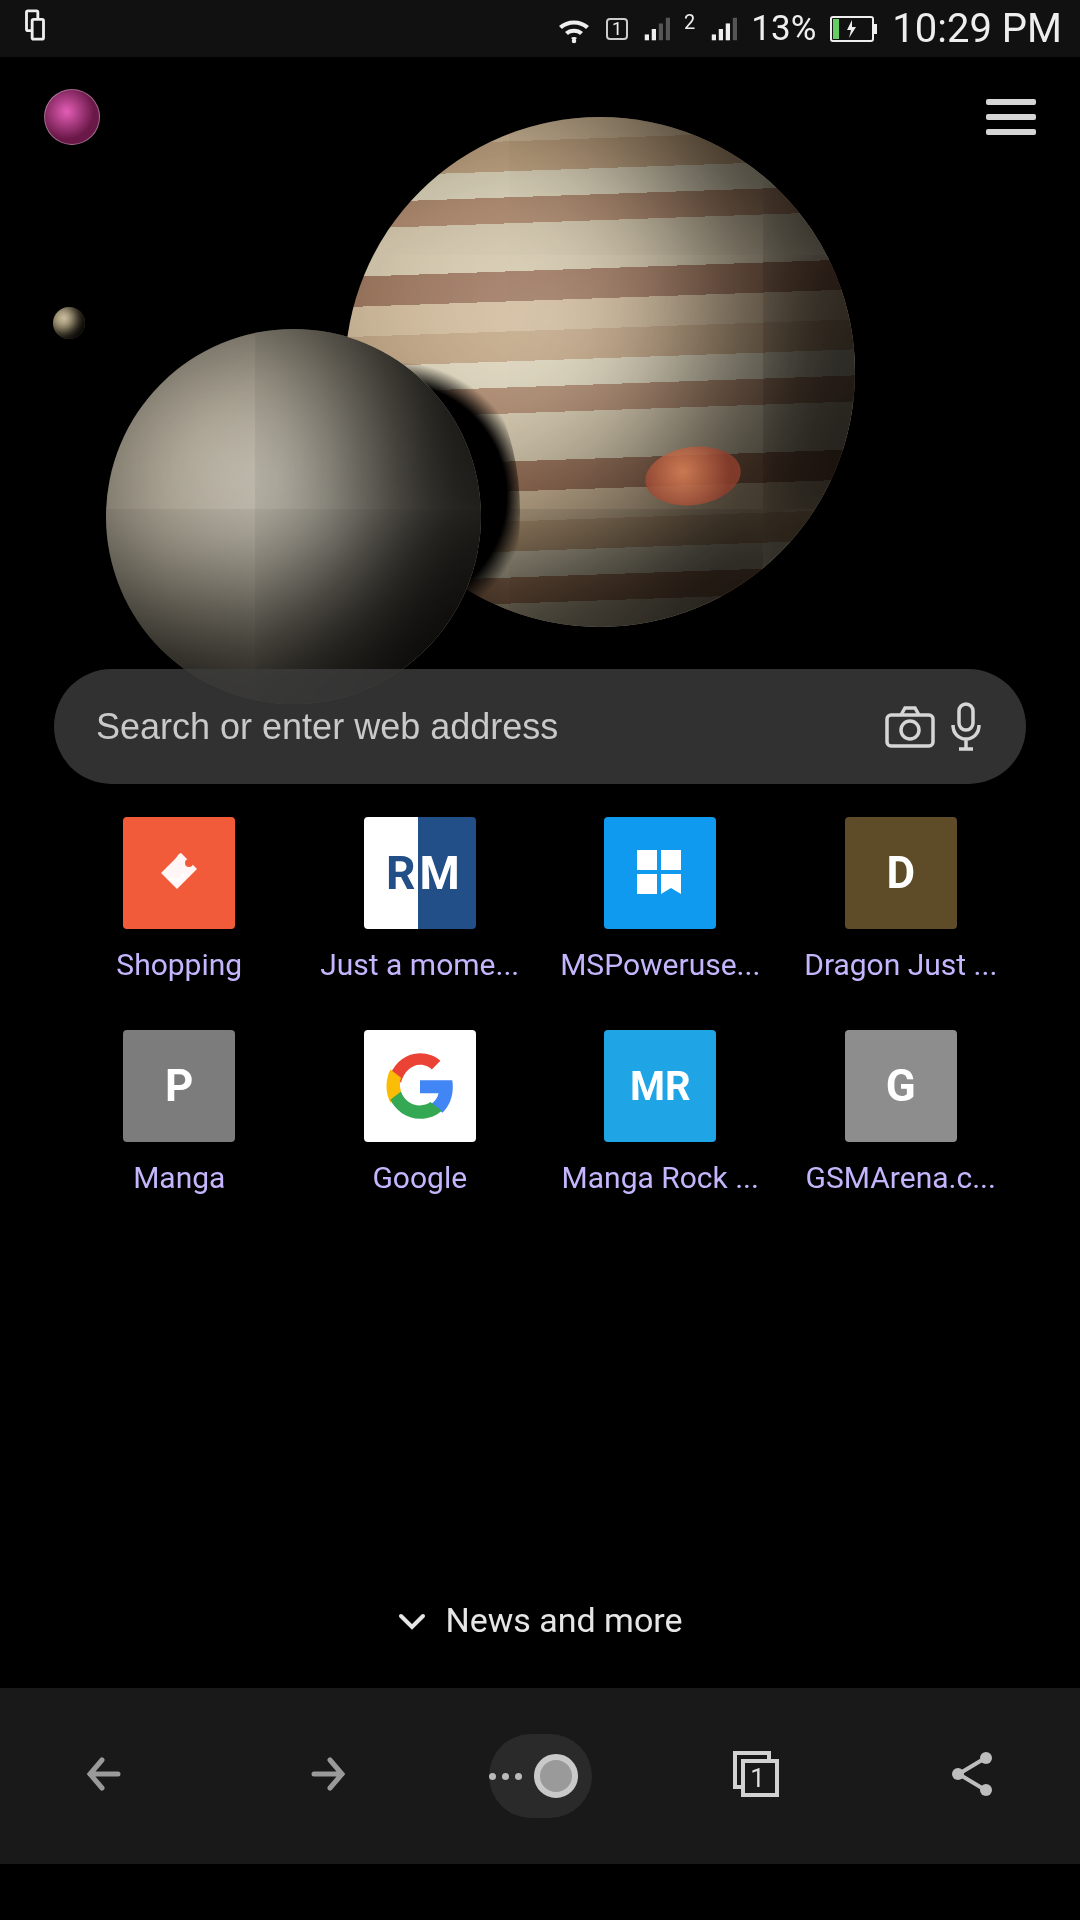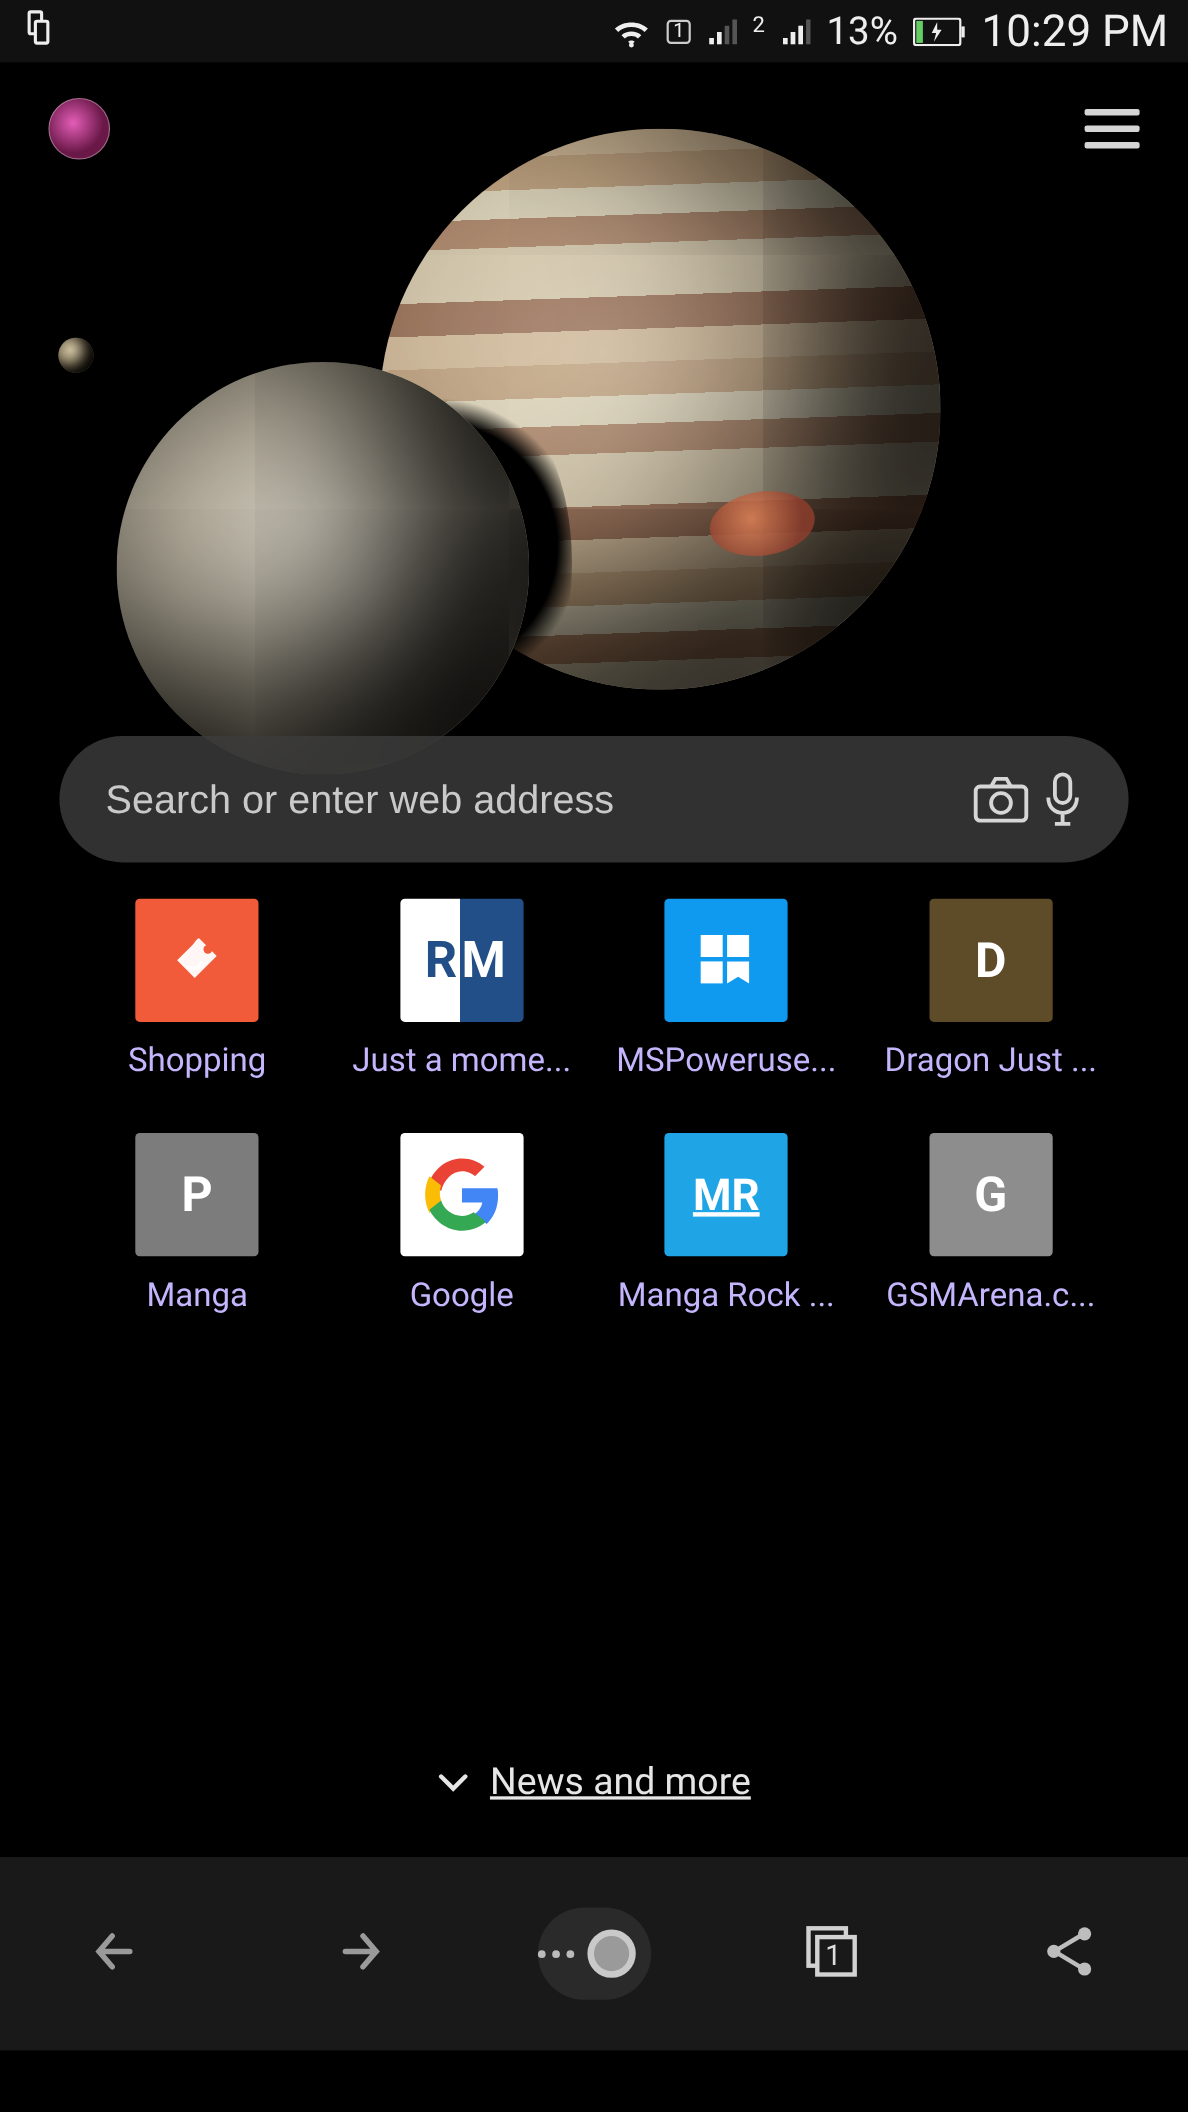--- a/index.html
+++ b/index.html
@@ -51,23 +51,23 @@
   .tile .icon { width: 112px; height: 112px; border-radius: 4px; display: flex; align-items: center; justify-content: center; font-weight: 700; color: #fff; }
   .tile .label { font-size: 30px; color: #c4b5fd; width: 100%; text-align: center; white-space: nowrap; overflow: hidden; text-overflow: ellipsis; }
   .ic-shopping { background: #f25b3a; border-radius: 50%; }
   .ic-rm { background: linear-gradient(90deg, #fff 48%, #224f87 48%); color: #224f87; font-size: 46px; display:flex; }
   .ic-rm span:first-child { color:#224f87; width:48%; text-align:right; padding-right:2px;}
   .ic-rm span:last-child { color:#fff; width:52%; text-align:left; padding-left:2px;}
   .ic-ms { background: #0f9af0; }
   .ic-dn { background: #5e4b28; font-size: 44px; }
   .ic-p  { background: #7c7c7c; font-size: 44px; }
   .ic-google { background: #fff; border-radius: 50%; }
-  .ic-mr { background: #1fa4e6; font-size: 40px; text-decoration: underline; }
+  .ic-mr { background: #1fa4e6; font-size: 40px; }
   .ic-g  { background: #8d8d8d; font-size: 44px; }
-  .news { position: absolute; bottom: 48px; left: 0; right: 0; display: flex; align-items: center; justify-content: center; gap: 18px; font-size: 34px; color: #e6e6e6; text-decoration: underline; }
+  .news { position: absolute; bottom: 48px; left: 0; right: 0; display: flex; align-items: center; justify-content: center; gap: 18px; font-size: 34px; color: #e6e6e6; }
   
   .bottom { height: 176px; background: #191919; display: flex; align-items: center; justify-content: space-around; }
   .bn { width: 96px; height: 96px; display: flex; align-items: center; justify-content: center; }
   .home-blob { position: relative; width: 150px; height: 84px; border-radius: 42px; background: #2a2a2a; display:flex; align-items:center; justify-content:flex-end; padding-right:14px; gap:12px; }
   .home-blob .dots { display:flex; gap:6px; }
   .home-blob .dots span { width:7px; height:7px; background:#bbb; border-radius:50%; }
   .home-blob .big { width:44px; height:44px; background:#9a9a9a; border-radius:50%; border:6px solid #c9c9c9; }
   .tabcount { position: relative; }
   .tabcount-num { position: absolute; font-size: 26px; color: #ddd; left: 50%; top: 52%; transform: translate(-40%,-50%); }
   .sim-badge { font-size: 18px; border:2px solid #ccc; border-radius:4px; padding:0 4px; line-height:18px; }

